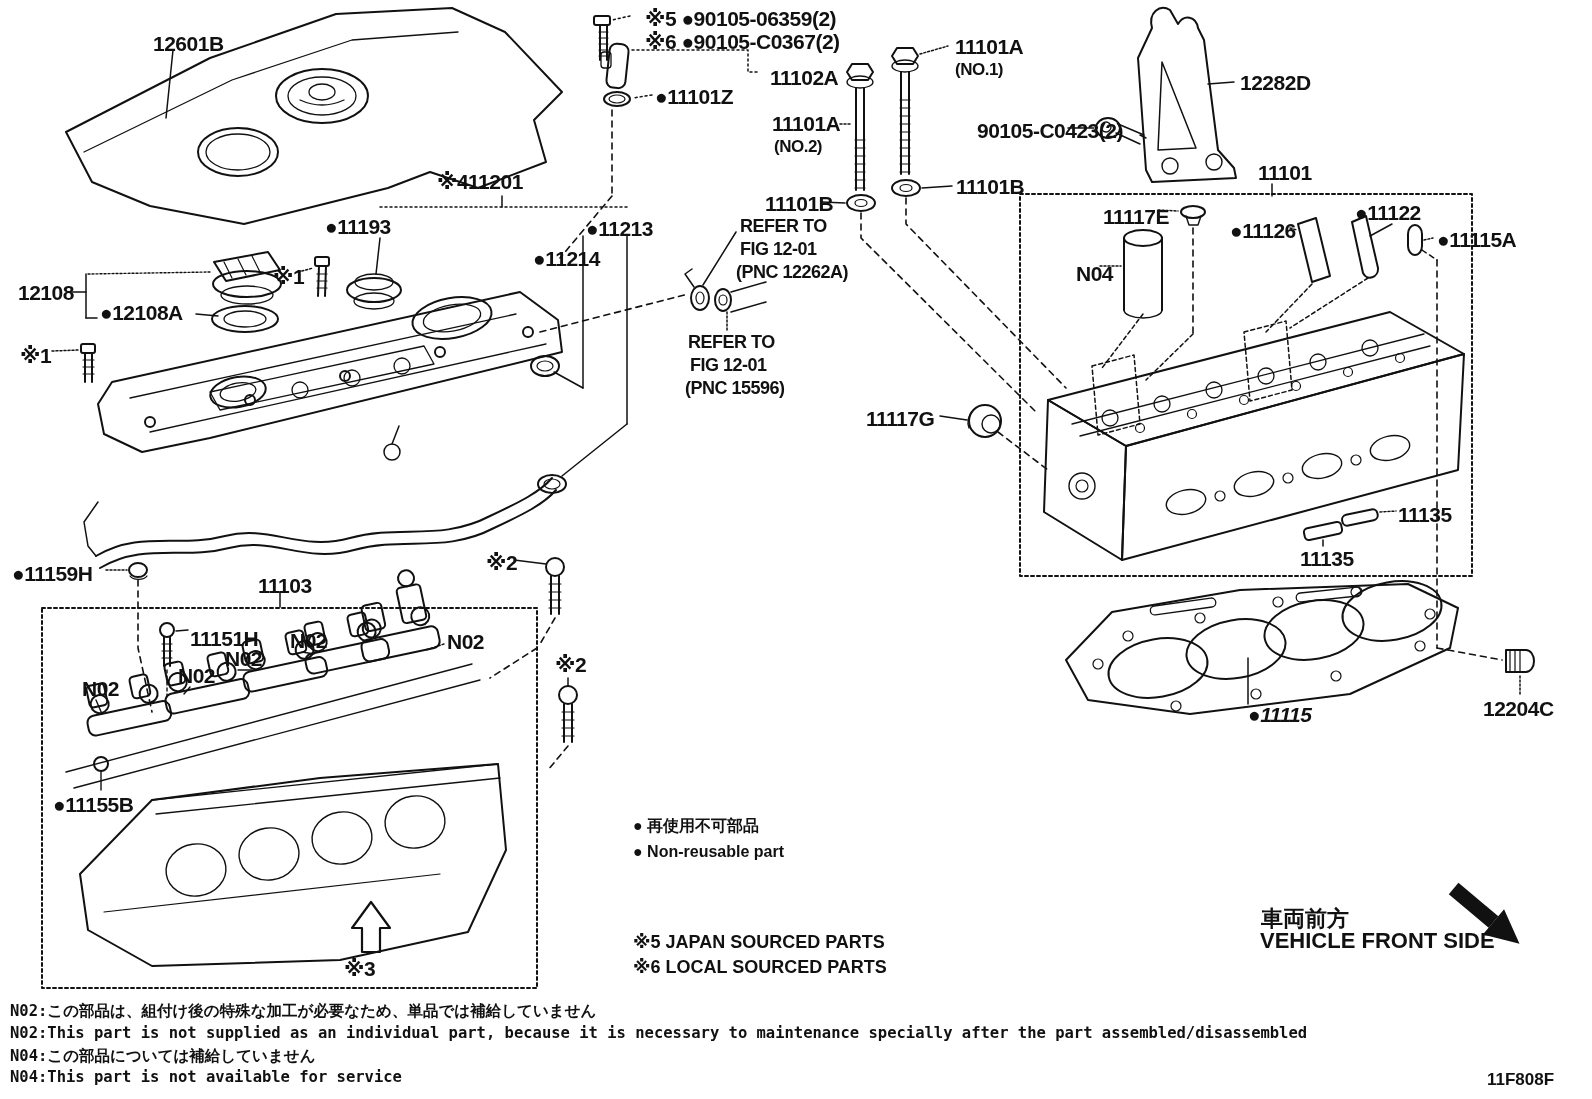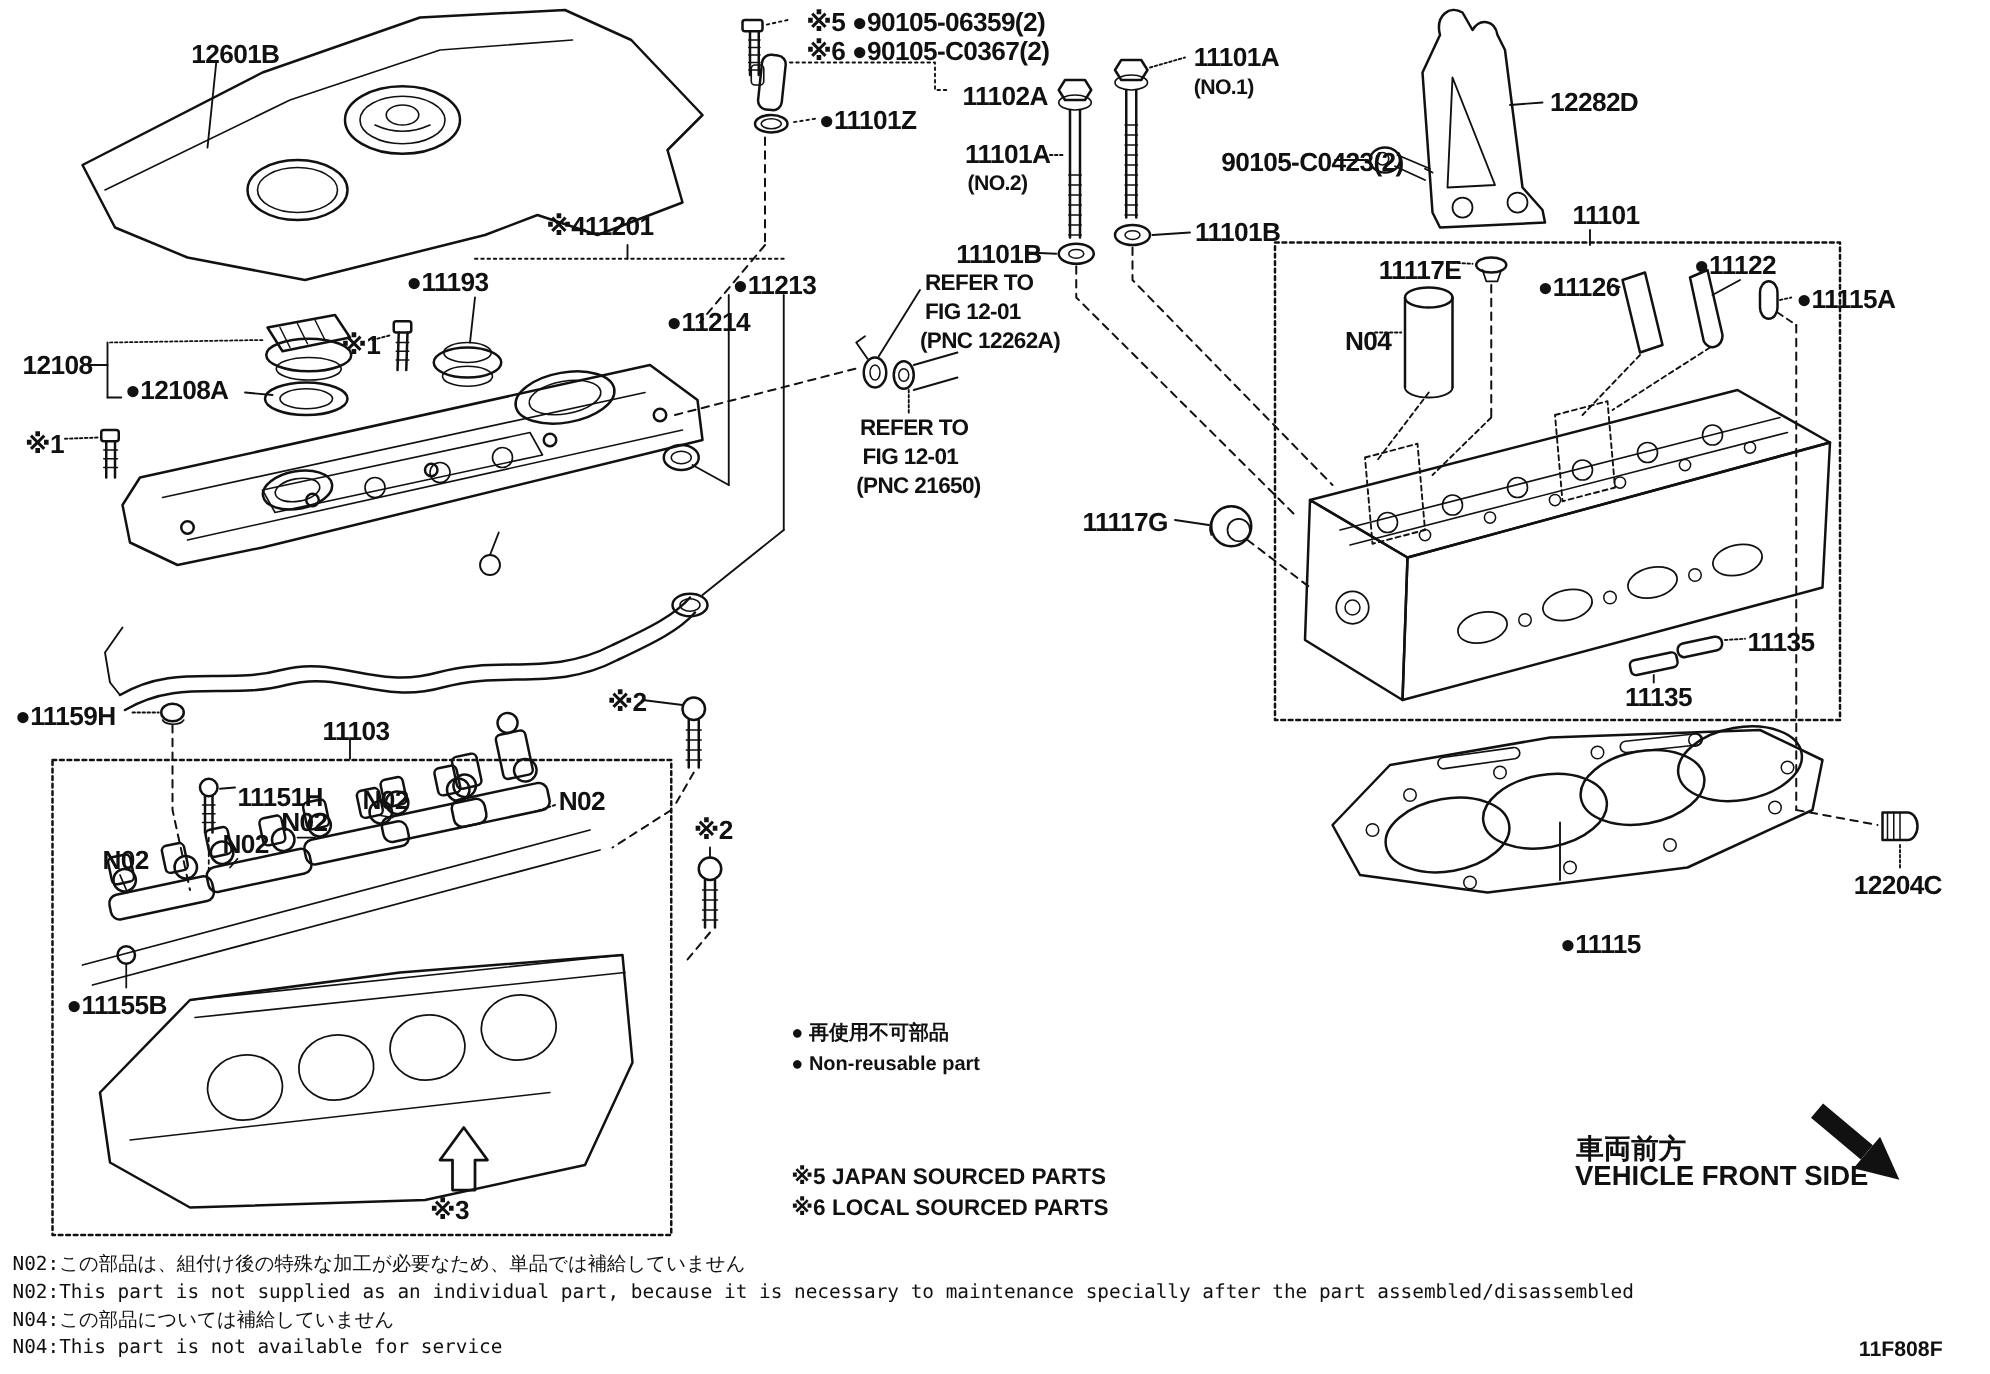--- a/index.html
+++ b/index.html
@@ -5,21 +5,21 @@
   html,body{margin:0;padding:0;background:#fff;}
   .stage{position:relative;width:1592px;height:1099px;background:#ffffff;overflow:hidden;
          font-family:"Liberation Sans","DejaVu Sans",sans-serif;color:#111;}
   .stage svg{position:absolute;left:0;top:0;}
   .plabel{position:absolute;font-weight:bold;font-size:21px;line-height:1.05;
           letter-spacing:-0.5px;white-space:nowrap;color:#111;}
   .legend-line{position:absolute;font-weight:bold;font-size:16px;white-space:nowrap;}
   .legend-ref{position:absolute;font-weight:bold;font-size:18px;white-space:nowrap;}
   .orient{position:absolute;font-weight:bold;font-size:22px;white-space:nowrap;}
   .note-line{position:absolute;font-size:15.5px;font-family:"DejaVu Sans Mono","Liberation Mono",monospace;
-             white-space:nowrap;font-weight:normal;}
+             white-space:nowrap;font-weight:bold;}
   .figcode{position:absolute;font-weight:bold;font-size:17px;white-space:nowrap;}
 </style>
 </head>
 <body>
 
 <div class="stage">
 
 <svg width="1592" height="1099" viewBox="0 0 1592 1099">
   <rect x="0" y="0" width="1592" height="1099" fill="#ffffff"></rect>
   <g stroke="#111" fill="none" stroke-width="2" stroke-linejoin="round" stroke-linecap="round">
@@ -384,37 +384,37 @@
       <div class="plabel" style="left: 437px; top: 171px;">※411201</div>
       <div class="plabel" style="left: 18px; top: 282px;">12108</div>
       <div class="plabel" style="left: 100px; top: 302px;">●12108A</div>
       <div class="plabel" style="left: 273px; top: 266px;">※1</div>
       <div class="plabel" style="left: 20px; top: 345px;">※1</div>
       <div class="plabel" style="left: 740px; top: 217px; font-size: 18px;">REFER TO</div>
       <div class="plabel" style="left: 740px; top: 240px; font-size: 18px;">FIG 12-01</div>
       <div class="plabel" style="left: 736px; top: 263px; font-size: 18px;">(PNC 12262A)</div>
       <div class="plabel" style="left: 688px; top: 333px; font-size: 18px;">REFER TO</div>
       <div class="plabel" style="left: 690px; top: 356px; font-size: 18px;">FIG 12-01</div>
-      <div class="plabel" style="left: 685px; top: 379px; font-size: 18px;">(PNC 21650)</div>
+      <div class="plabel" style="left: 685px; top: 379px; font-size: 18px;">(PNC 15596)</div>
       <div class="plabel" style="left: 866px; top: 408px;">11117G</div>
       <div class="plabel" style="left: 1398px; top: 504px;">11135</div>
       <div class="plabel" style="left: 1300px; top: 548px;">11135</div>
       <div class="plabel" style="left: 12px; top: 563px;">●11159H</div>
       <div class="plabel" style="left: 258px; top: 575px;">11103</div>
       <div class="plabel" style="left: 190px; top: 628px;">11151H</div>
       <div class="plabel" style="left: 290px; top: 630px;">N02</div>
       <div class="plabel" style="left: 447px; top: 631px;">N02</div>
       <div class="plabel" style="left: 225px; top: 648px;">N02</div>
       <div class="plabel" style="left: 178px; top: 665px;">N02</div>
       <div class="plabel" style="left: 82px; top: 678px;">N02</div>
       <div class="plabel" style="left: 53px; top: 794px;">●11155B</div>
       <div class="plabel" style="left: 344px; top: 958px;">※3</div>
       <div class="plabel" style="left: 486px; top: 552px;">※2</div>
       <div class="plabel" style="left: 555px; top: 654px;">※2</div>
-      <div class="plabel" style="left: 1248px; top: 745px;">●11115</div>
+      <div class="plabel" style="left: 1248px; top: 704px; font-style: italic;">●11115</div>
       <div class="plabel" style="left: 1483px; top: 698px;">12204C</div>
     </div>
 
 <div class="legend-line" style="left:633px;top:816px;">● 再使用不可部品</div>
 <div class="legend-line" style="left:633px;top:843px;">● Non-reusable part</div>
 <div class="legend-ref" style="left:633px;top:931px;">※5 JAPAN SOURCED PARTS</div>
 <div class="legend-ref" style="left:633px;top:956px;">※6 LOCAL SOURCED PARTS</div>
 
 <div class="orient" style="left:1261px;top:904px;">車両前方</div>
 <div class="orient" style="left:1260px;top:928px;">VEHICLE FRONT SIDE</div>

